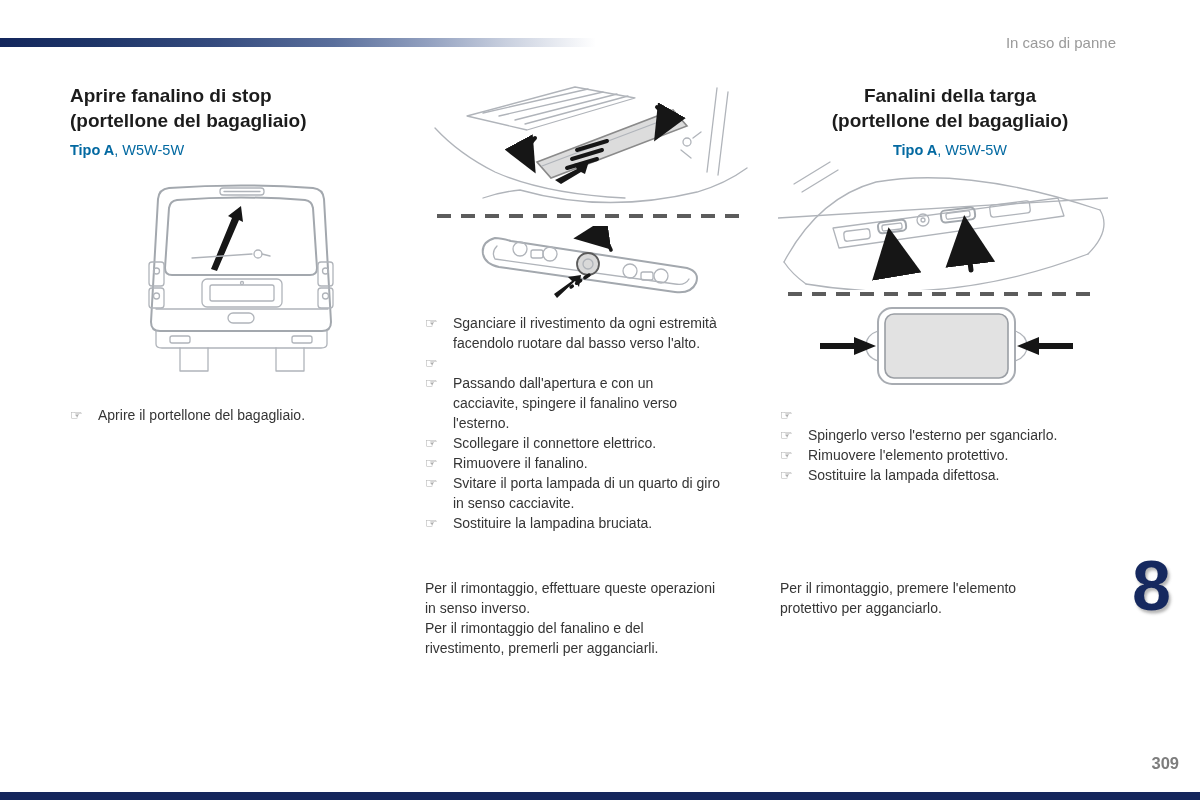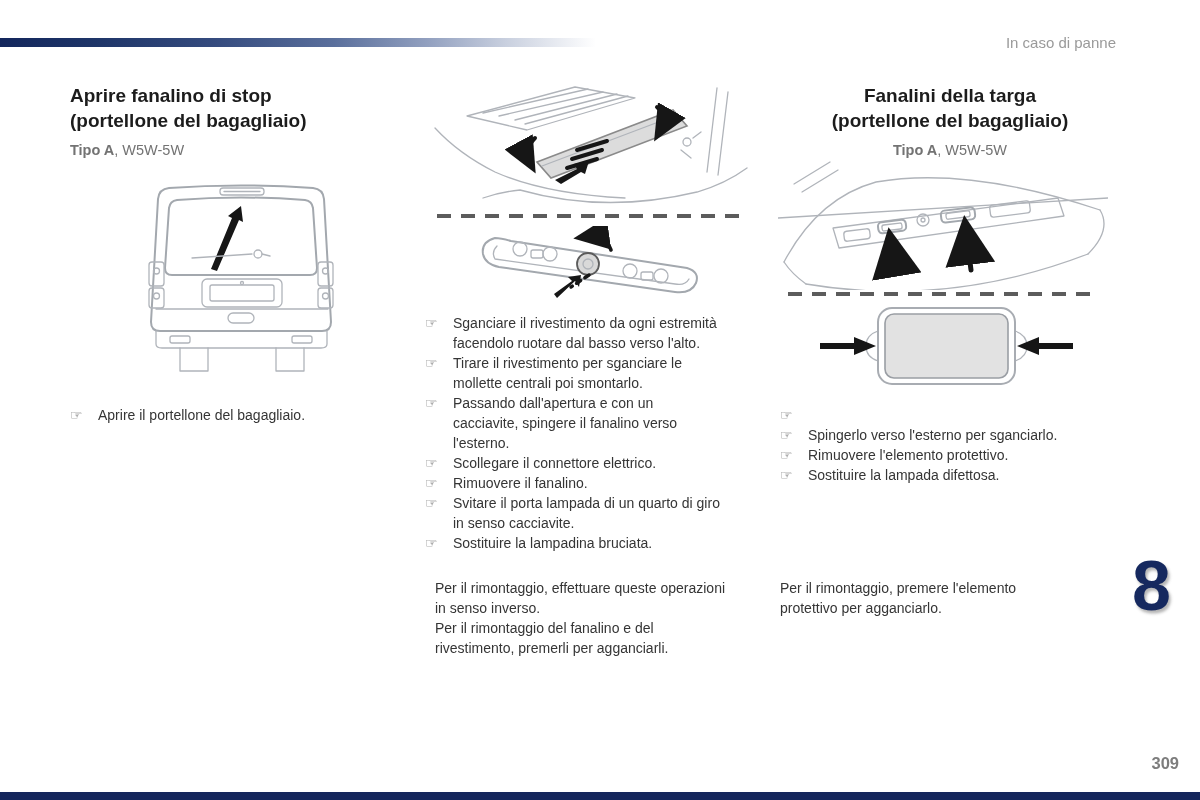--- a/index.html
+++ b/index.html
@@ -10,33 +10,33 @@
   }
   
   #top-bar{position:absolute;left:0;top:38px;width:596px;height:9px;
     background:linear-gradient(90deg,#13265c 0%,#1e3568 16%,#354b7e 36%,#5a6f9c 56%,#93a1c0 72%,#c9d0df 85%,rgba(255,255,255,0) 100%);}
   #header-label{position:absolute;top:34px;right:84px;font-size:15px;color:#9a9a9a;}
   
   .col{position:absolute;}
   #col-left-head{left:70px;top:83px;width:290px;}
   #col-right-head{left:780px;top:83px;width:340px;text-align:center;}
   .sec-title{margin:0;font-size:19px;font-weight:bold;color:#1c1c1c;line-height:25px;}
-  .type-line{margin-top:9px;font-size:14.5px;color:#737373;}
+  .type-line{margin-top:9px;font-size:14.5px;color:#0369a1;}
   .type-line .b{font-weight:bold;}
   
   ul.instructions{list-style:none;margin:0;padding:0;font-size:14px;line-height:20px;color:#353535;}
   ul.instructions li{display:flex;gap:11px;align-items:flex-start;}
   .finger{flex:0 0 17px;width:17px;color:#6a6a6a;font-family:"DejaVu Sans",sans-serif;font-size:14px;line-height:20px;}
   .btxt{white-space:pre-line;}
   #left-bullets{left:70px;top:405px;width:300px;}
   #mid-bullets{left:425px;top:313px;width:332px;}
   #right-bullets{left:780px;top:405px;width:332px;}
   
   .paras p{margin:0;font-size:14px;line-height:20px;color:#353535;white-space:pre-line;}
-  #mid-paras{left:435px;top:578px;width:335px;}
+  #mid-paras{left:425px;top:578px;width:335px;}
   #right-paras{left:780px;top:578px;width:325px;}
   
   .dash-line{position:absolute;height:4px;
     background:repeating-linear-gradient(90deg,#5c5c5c 0 14px,transparent 14px 24px);}
   #mid-dash{left:437px;top:214px;width:303px;}
   #right-dash{left:788px;top:292px;width:312px;}
   
   .illus{position:absolute;}
   #van-illus{left:136px;top:176px;}
   #mid-illus-top{left:425px;top:80px;}
@@ -170,22 +170,20 @@
 </svg>
 
 <ul class="instructions col" id="mid-bullets">
     <li>
       <span class="finger">☞</span>
       <span class="btxt">Sganciare il rivestimento da ogni estremità
 facendolo ruotare dal basso verso l'alto.</span>
     </li>
     <li>
       <span class="finger">☞</span>
-      <span class="btxt">Tirare il rivestimento per sganciare le
-mollette centrali poi smontarlo.</span>
     </li>
     <li>
       <span class="finger">☞</span>
       <span class="btxt">Passando dall'apertura e con un
 cacciavite, spingere il fanalino verso
 l'esterno.</span>
     </li>
     <li>
       <span class="finger">☞</span>
       <span class="btxt">Scollegare il connettore elettrico.</span>

